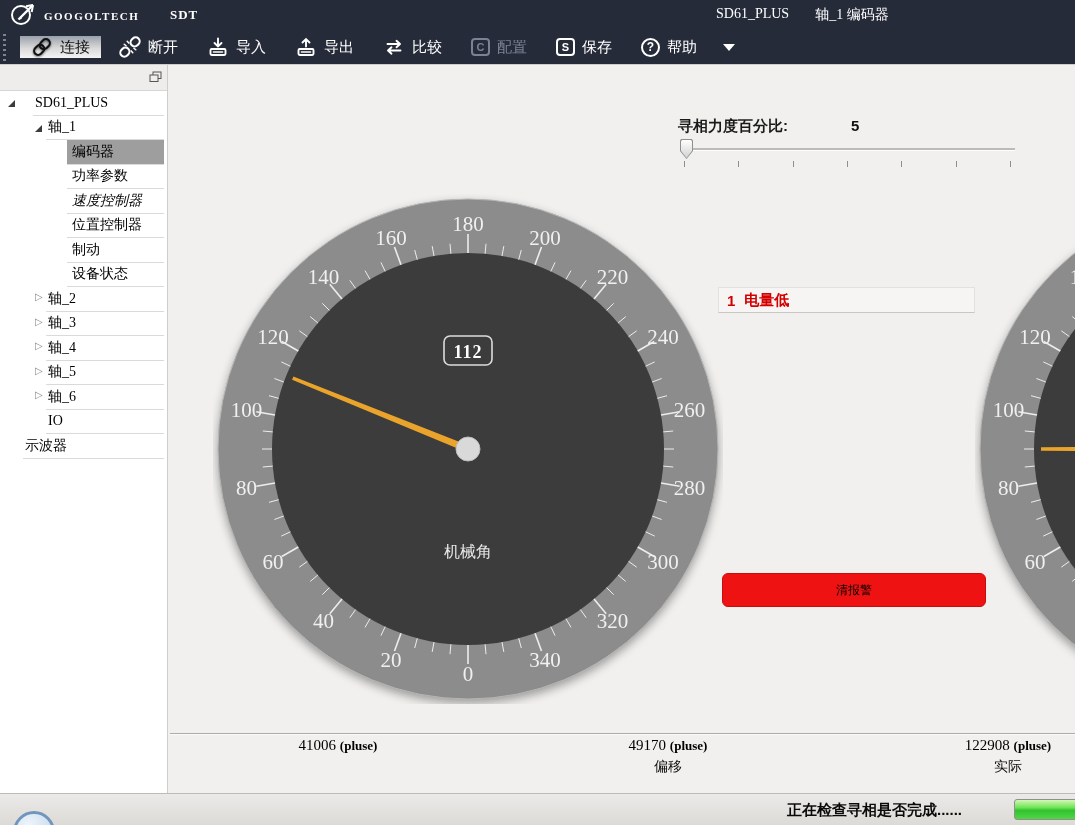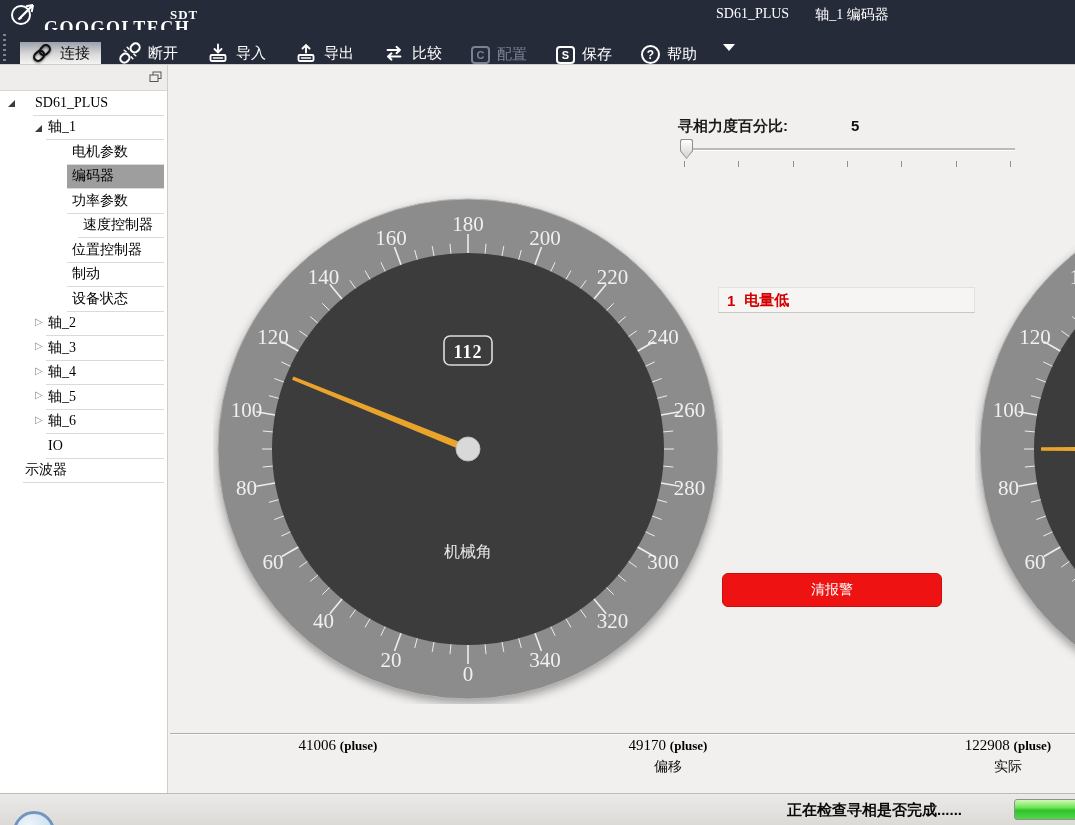--- a/index.html
+++ b/index.html
@@ -2,30 +2,30 @@
 <html><head>
 <meta charset="utf-8">
 <style>
   html,body{margin:0;padding:0;background:#444;}
   .page{position:relative;width:1075px;height:825px;overflow:hidden;background:#f1f0ee;
         font-family:"Liberation Sans",sans-serif;-webkit-user-select:none;user-select:none;}
 
   
   .titlebar{position:absolute;left:0;top:0;width:1075px;height:30px;background:#262b3a;}
   .logo{position:absolute;left:8px;top:3px;width:30px;height:24px;}
-  .brand{position:absolute;left:44px;top:18px;color:#fff;font-family:"Liberation Serif",serif;
-         font-size:18px;font-weight:700;letter-spacing:1.5px;}
+  .brand{position:absolute;left:44px;top:10px;color:#fff;font-family:"Liberation Serif",serif;
+         font-size:11px;font-weight:700;letter-spacing:1.5px;}
   .apptitle{position:absolute;left:170px;top:7px;color:#fff;font-family:"Liberation Serif",serif;
          font-size:13px;font-weight:700;letter-spacing:1px;}
   .context{position:absolute;left:716px;top:6px;color:#fff;font-family:"Liberation Serif",serif;
          font-size:14px;display:flex;gap:26px;}
 
   
   .toolbar{position:absolute;left:0;top:30px;width:1075px;height:35px;background:#262b3a;
-           border-bottom:1px solid #cfcdca;box-sizing:border-box;display:flex;align-items:flex-end;
+           border-bottom:1px solid #cfcdca;box-sizing:border-box;display:flex;align-items:center;
            padding-left:20px;}
   .grip{position:absolute;left:3px;top:4px;width:3px;height:27px;
         background:repeating-linear-gradient(#7d8295 0 2px,transparent 2px 5px);}
   #toolbar-buttons{display:contents;}
   .tb-btn{display:flex;align-items:center;gap:7px;padding:0 11px;margin-right:7px;color:#fff;cursor:pointer;}
   .tb-btn.active{background:linear-gradient(180deg,#9aa0ab 0%,#d9d9d9 55%,#f4f4f4 100%);color:#111;}
   .tb-btn.active .tb-icon{filter:drop-shadow(0 1px 1px rgba(0,0,0,.55));}
   .tb-btn.disabled{color:#7b8294;}
   .tb-icon{display:flex;align-items:center;}
   .tb-icon svg{stroke:currentColor;}
@@ -64,22 +64,22 @@
   .sh-inner{position:absolute;inset:1px;background:linear-gradient(#ffffff,#d2d2d2);
             clip-path:polygon(8% 0,92% 0,100% 8%,100% 60%,50% 100%,0 60%,0 8%);}
   .slider-ticks{position:absolute;left:516px;top:96px;width:327px;height:7px;}
   .slider-tick{position:absolute;top:0;width:1px;height:6px;background:#8f8f8f;}
 
   .alarm-list{position:absolute;left:550px;top:222px;width:257px;}
   .alarm-row{height:26px;background:#f6f5f3;border:1px solid #e3e1de;border-bottom-color:#c9c7c4;
              box-sizing:border-box;display:flex;align-items:center;gap:9px;padding-left:8px;
              font-size:15px;font-weight:700;color:#d40000;cursor:pointer;}
 
-  .clear-btn{position:absolute;left:554px;top:508px;width:220px;height:34px;background:#ee1212;
-             border:1px solid #c90d0d;border-radius:6px;color:#ffffff;font-size:14px;font-weight:500;
+  .clear-btn{position:absolute;left:554px;top:508px;width:264px;height:34px;background:#ee1212;
+             border:1px solid #c90d0d;border-radius:6px;color:#000000;font-size:12px;font-weight:500;
              display:grid;place-items:center;cursor:pointer;box-sizing:border-box;}
 
   .gauge-slot{position:absolute;width:510px;height:510px;}
   .gauge-main{left:45px;top:129px;}
   .gauge-right{left:807px;top:129px;}
 
   .separator{position:absolute;left:2px;top:668px;width:905px;height:1px;background:#aeaca9;
              box-shadow:0 1px 0 #fbfaf9;}
 
   .readout{position:absolute;top:672px;width:240px;text-align:center;}
@@ -196,30 +196,27 @@
     <div class="tree" id="tree">
         <div class="tree-row">
           <span class="marker-expanded" style="left: 8px;"></span>
           <div class="tree-inner" style="left: 33px; padding-left: 2px;">SD61_PLUS</div>
         </div>
         <div class="tree-row">
           <span class="marker-expanded" style="left: 35px;"></span>
           <div class="tree-inner" style="left: 46px; padding-left: 2px;">轴_1</div>
         </div>
         <div class="tree-row">
-          <div class="tree-inner" style="left: 67px; padding-left: 5px;">电机参数</div>
-        </div>
-        <div class="tree-row">
           <div class="tree-inner selected" style="left: 67px; padding-left: 5px;">编码器</div>
         </div>
         <div class="tree-row">
           <div class="tree-inner" style="left: 67px; padding-left: 5px;">功率参数</div>
         </div>
         <div class="tree-row">
-          <div class="tree-inner" style="left: 78px; padding-left: 5px;">速度控制器</div>
+          <div class="tree-inner" style="left: 67px; padding-left: 5px; font-style: italic;">速度控制器</div>
         </div>
         <div class="tree-row">
           <div class="tree-inner" style="left: 67px; padding-left: 5px;">位置控制器</div>
         </div>
         <div class="tree-row">
           <div class="tree-inner" style="left: 67px; padding-left: 5px;">制动</div>
         </div>
         <div class="tree-row">
           <div class="tree-inner" style="left: 67px; padding-left: 5px;">设备状态</div>
         </div>

